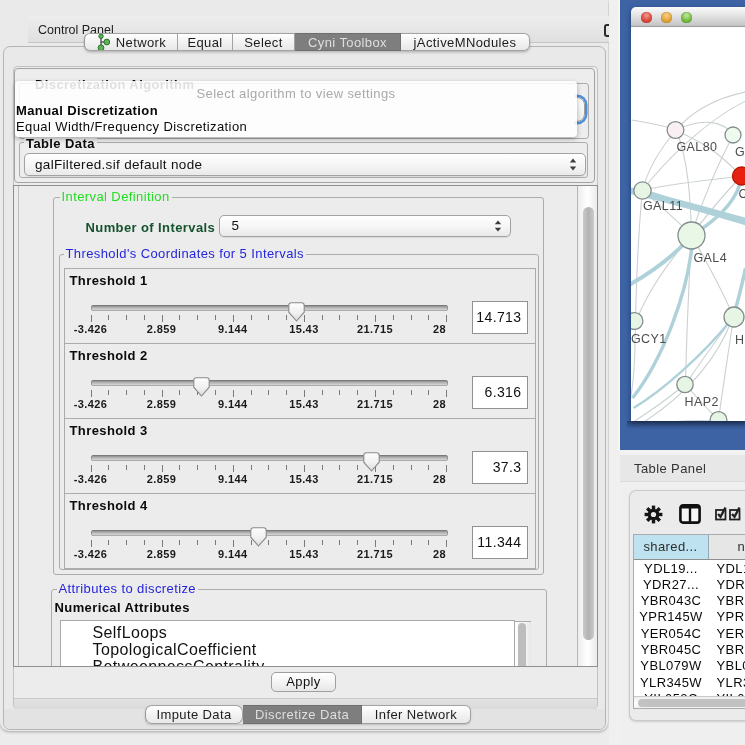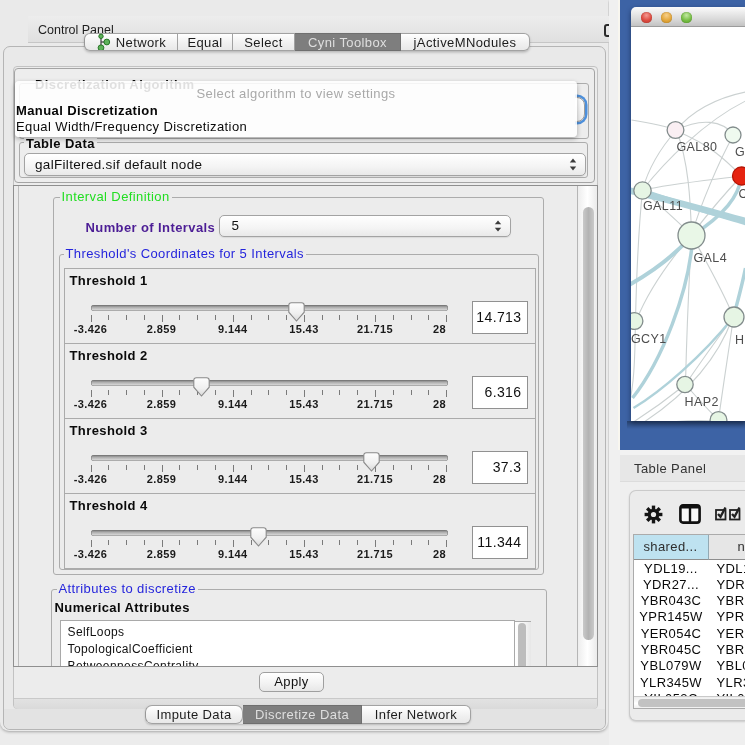--- a/index.html
+++ b/index.html
@@ -14,21 +14,21 @@
   .seg>div{border:1px solid #A2A2A2;border-left:none;background:linear-gradient(#FFFFFF,#F1F1F1 55%,#E8E8E8);color:#1C1C1C;font-size:13px;display:flex;align-items:center;justify-content:center;white-space:nowrap;}
   .seg>div:first-child{border-left:1px solid #989898;border-radius:6px 0 0 6px;}
   .seg>div:last-child{border-radius:0 6px 6px 0;}
   .seg>div.sel{background:#7E7E7E;color:#DFDFDF;border-color:#6F6F6F;}
   .tbox{position:absolute;border:1px solid #ABABAB;background:#ECECEC;}
   .tlabel{position:absolute;left:5px;top:4px;font-weight:bold;font-size:13px;color:#0A0A0A;}
   .track{position:absolute;left:26px;top:36px;width:357px;height:6px;border-radius:3px;background:linear-gradient(#6E6E6E,#ABABAB 35%,#DDDDDD 90%,#EFEFEF);box-shadow:inset 0 0 0 0.5px #787878;}
   .vbox{position:absolute;left:407px;top:32px;width:49px;height:31px;background:#fff;border:1px solid #919191;font-size:14px;color:#111;text-align:right;padding-right:5px;line-height:31px;}
   .ticklabels{position:absolute;left:0;top:54px;width:100%;height:12px;}
   .ticklabels span{position:absolute;font-size:11px;font-weight:bold;color:#1A1A1A;transform:translateX(-50%);}
-  .listitem{font-size:12px;color:#111;line-height:17px;}
+  .listitem{font-size:16px;color:#111;line-height:17px;margin-left:25px;}
 </style>
 </head>
 <body>
 <div id="page">
 
   <div class="abs" id="cpwin" style="left:0;top:0;width:608px;height:731px;background:#EAEAEA;border-radius:0 0 9px 9px;box-shadow:0 1px 3px rgba(0,0,0,0.3);">
 
     <div class="abs" style="left:0;top:16px;width:608px;height:26px;background:linear-gradient(#EDEDED,#E0E0E0);border-bottom:1px solid #C6C6C6;margin-left:28px;">
       <div class="abs" style="left:10px;top:7px;font-size:12.5px;letter-spacing:0;color:#1E1E1E;">Control Panel</div>
       <div class="abs" style="left:576px;top:8px;width:9px;height:9px;border:2px solid #2A2A2A;border-radius:3px;"></div>
@@ -82,21 +82,21 @@
     <div class="abs" style="left:16px;top:103px;font-size:13px;font-weight:bold;color:#060606;">Manual Discretization</div>
     <div class="abs" style="left:16px;top:119px;font-size:13px;color:#0A0A0A;">Equal Width/Frequency Discretization</div>
 
     <div class="abs" style="left:12.5px;top:185px;width:585px;height:482px;border:1px solid #8F8F8F;background:#ECECEC;box-sizing:border-box;overflow:hidden;">
 
       <div class="abs" style="left:4px;top:0;width:558px;height:480px;border-left:1px solid #BDBDBD;border-right:1px solid #BDBDBD;"></div>
 
       <div class="grp" style="left:39px;top:11px;width:489px;height:376px;background:#ECECEC;"></div>
       <div class="gtitle" style="left:46px;top:4px;color:#21DE21;">Interval Definition</div>
 
-      <div class="abs" style="left:72px;top:34px;font-size:13px;font-weight:bold;color:#4c1d95;">Number of Intervals</div>
+      <div class="abs" style="left:72px;top:34px;font-size:13px;font-weight:bold;color:#14532d;">Number of Intervals</div>
       <div class="combo" style="left:205px;top:29px;width:290px;height:20px;">
         <div class="ctext" style="left:12px;line-height:20px;">5</div>
         <svg class="abs" style="right:8px;top:4px;" width="8" height="12" viewBox="0 0 8 12">
             <path d="M4,0.5 L7.2,4.2 L0.8,4.2 Z" fill="#3C3C3C"></path>
             <path d="M4,11.5 L0.8,7.8 L7.2,7.8 Z" fill="#3C3C3C"></path>
           </svg>
       </div>
 
       <div class="grp" style="left:45px;top:68px;width:478px;height:314px;background:#ECECEC;"></div>
       <div class="gtitle" style="left:50px;top:61px;color:#2525DC;">Threshold's Coordinates for 5 Intervals</div>
@@ -292,21 +292,21 @@
 
       <div class="abs" style="left:501px;top:435px;width:16px;height:58px;background:linear-gradient(90deg,#FFFFFF,#F6F6F6 55%,#E7E7E7);border-top:1px solid #ABABAB;">
         <div class="abs" style="left:3.5px;top:1px;width:8px;height:56px;border-radius:4px;background:#BDBDBD;"></div>
       </div>
 
       <div class="abs" style="left:563px;top:0;width:21px;height:480px;background:linear-gradient(90deg,#EDEDED,#FFFFFF 45%,#E6E6E6);border-left:1px solid #B5B5B5;">
         <div class="abs" style="left:5px;top:21px;width:11px;height:433px;border-radius:6px;background:linear-gradient(90deg,#C9C9C9,#B3B3B3 50%,#C9C9C9);"></div>
       </div>
     </div>
 
-    <div class="abs" style="left:259px;top:672px;width:65px;height:20px;border:1px solid #9F9F9F;border-radius:5px;background:linear-gradient(#FFFFFF,#F2F2F2 60%,#E7E7E7);box-sizing:border-box;text-align:center;font-size:13px;line-height:18px;color:#111;">Apply</div>
+    <div class="abs" style="left:271px;top:672px;width:65px;height:20px;border:1px solid #9F9F9F;border-radius:5px;background:linear-gradient(#FFFFFF,#F2F2F2 60%,#E7E7E7);box-sizing:border-box;text-align:center;font-size:13px;line-height:18px;color:#111;">Apply</div>
 
     <div class="seg" style="left:145px;top:705px;height:19px;box-shadow:0 1px 2px rgba(0,0,0,0.18);border-radius:6px;">
       <div style="width:96px;border-radius:7px;">Impute Data</div>
       <div class="sel" style="width:118px;">Discretize Data</div>
       <div style="width:108px;">Infer Network</div>
     </div>
   </div>
 
   <div class="abs" style="left:608.5px;top:0;width:11.5px;height:745px;background:#F0F0F0;"></div>
   <div class="abs" style="left:618px;top:0;width:2px;height:450px;background:#F8F6EF;"></div>

